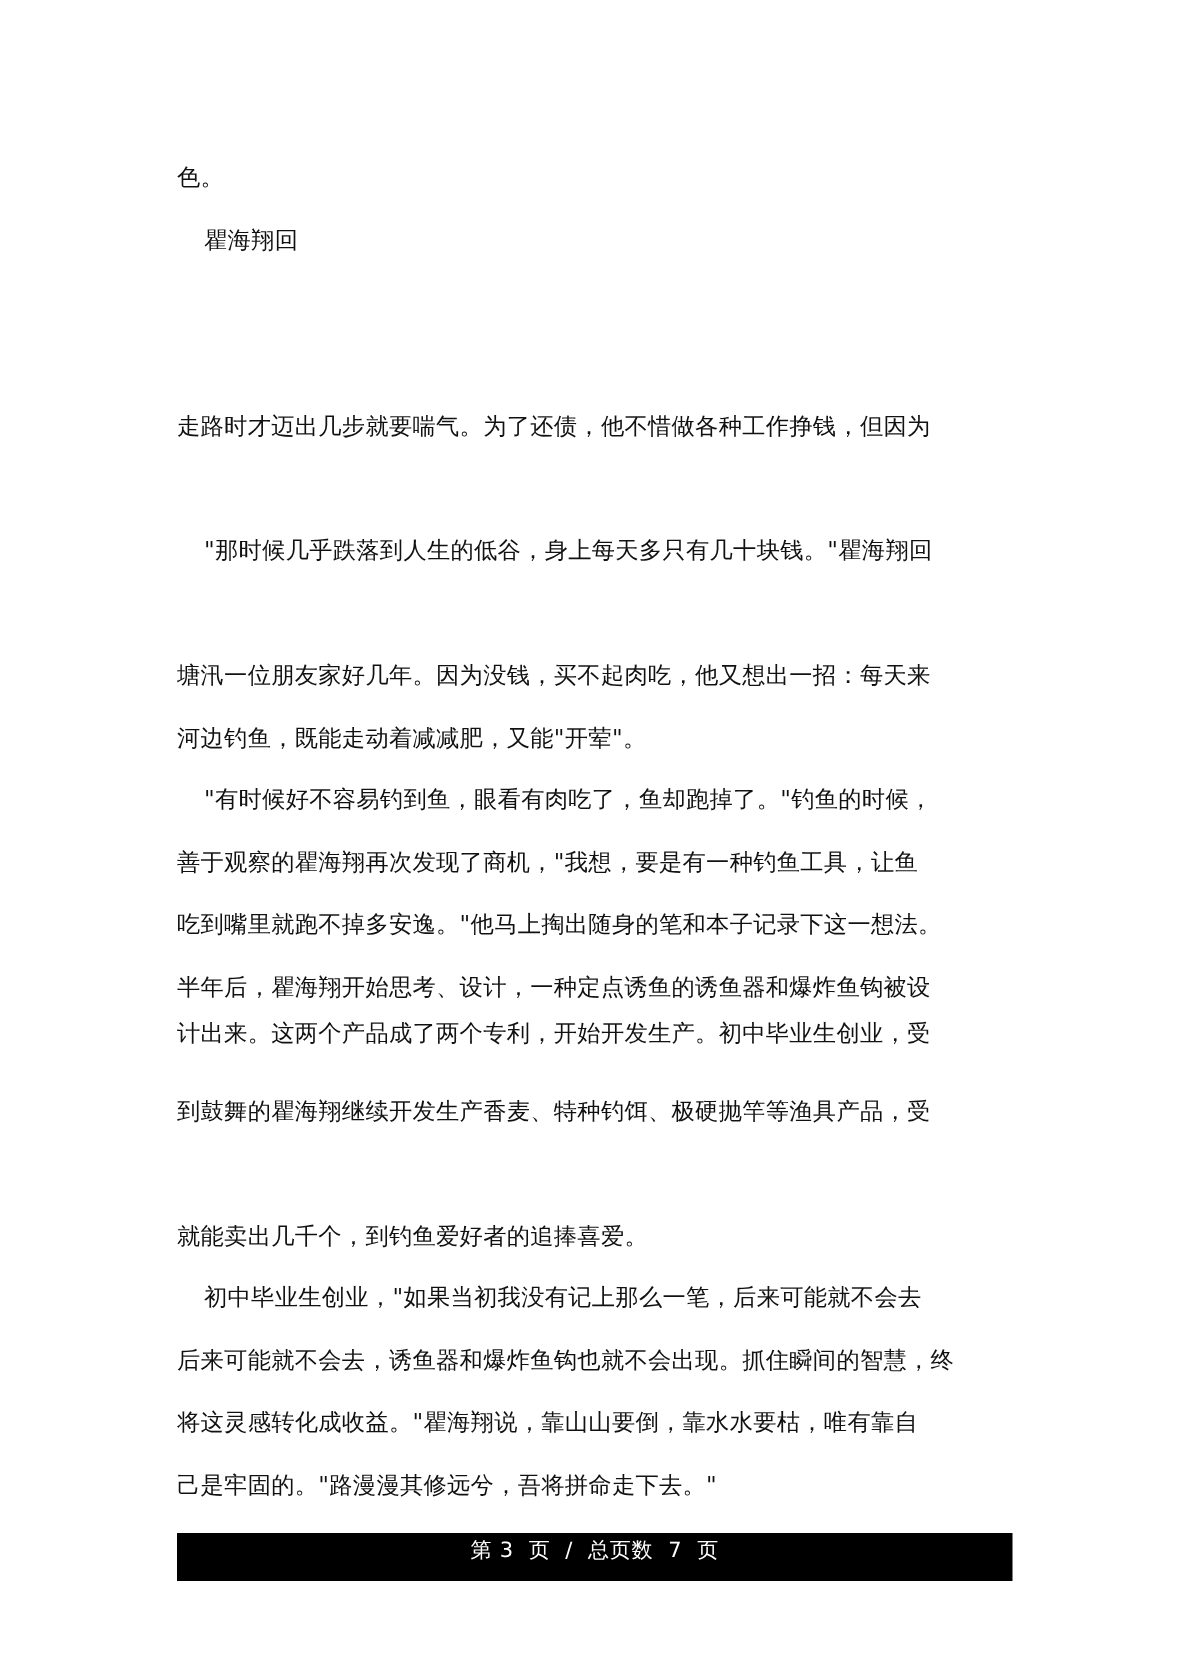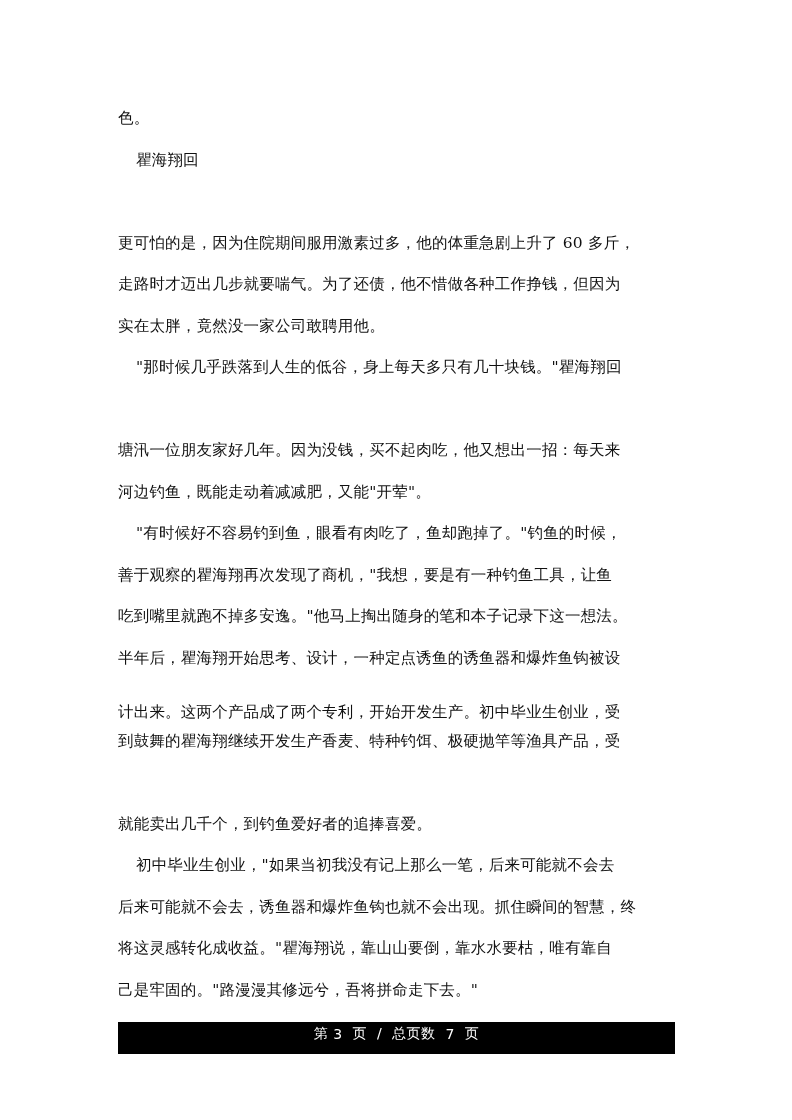--- a/index.html
+++ b/index.html
@@ -50,31 +50,29 @@
     box-sizing: border-box;
   }
   .footer-bar span { white-space: pre; }
 </style>
 </head>
 <body>
 
 <div class="page">
   <div class="line" style="top:108px">色。</div>
   <div class="line indent" style="top:150px">瞿海翔回</div>
-  <div class="line" style="top:233px">更可怕的是，因为住院期间服用激素过多，他的体重急剧上升了 60 多斤，</div>
   <div class="line" style="top:274px">走路时才迈出几步就要喘气。为了还债，他不惜做各种工作挣钱，但因为</div>
-  <div class="line" style="top:316px">实在太胖，竟然没一家公司敢聘用他。</div>
   <div class="line indent" style="top:357px">"那时候几乎跌落到人生的低谷，身上每天多只有几十块钱。"瞿海翔回</div>
   <div class="line" style="top:440px">塘汛一位朋友家好几年。因为没钱，买不起肉吃，他又想出一招：每天来</div>
   <div class="line" style="top:482px">河边钓鱼，既能走动着减减肥，又能"开荤"。</div>
   <div class="line indent" style="top:523px">"有时候好不容易钓到鱼，眼看有肉吃了，鱼却跑掉了。"钓鱼的时候，</div>
   <div class="line" style="top:565px">善于观察的瞿海翔再次发现了商机，"我想，要是有一种钓鱼工具，让鱼</div>
   <div class="line" style="top:606px">吃到嘴里就跑不掉多安逸。"他马上掏出随身的笔和本子记录下这一想法。</div>
   <div class="line" style="top:648px">半年后，瞿海翔开始思考、设计，一种定点诱鱼的诱鱼器和爆炸鱼钩被设</div>
-  <div class="line" style="top:702px">计出来。这两个产品成了两个专利，开始开发生产。初中毕业生创业，受</div>
+  <div class="line" style="top:679px">计出来。这两个产品成了两个专利，开始开发生产。初中毕业生创业，受</div>
   <div class="line" style="top:731px">到鼓舞的瞿海翔继续开发生产香麦、特种钓饵、极硬抛竿等渔具产品，受</div>
   <div class="line" style="top:814px">就能卖出几千个，到钓鱼爱好者的追捧喜爱。</div>
   <div class="line indent" style="top:855px">初中毕业生创业，"如果当初我没有记上那么一笔，后来可能就不会去</div>
   <div class="line" style="top:897px">后来可能就不会去，诱鱼器和爆炸鱼钩也就不会出现。抓住瞬间的智慧，终</div>
   <div class="line" style="top:938px">将这灵感转化成收益。"瞿海翔说，靠山山要倒，靠水水要枯，唯有靠自</div>
   <div class="line" style="top:980px">己是牢固的。"路漫漫其修远兮，吾将拼命走下去。"</div>
 
   <div class="footer-bar">
     <span>第 </span>
     <span>3</span>

